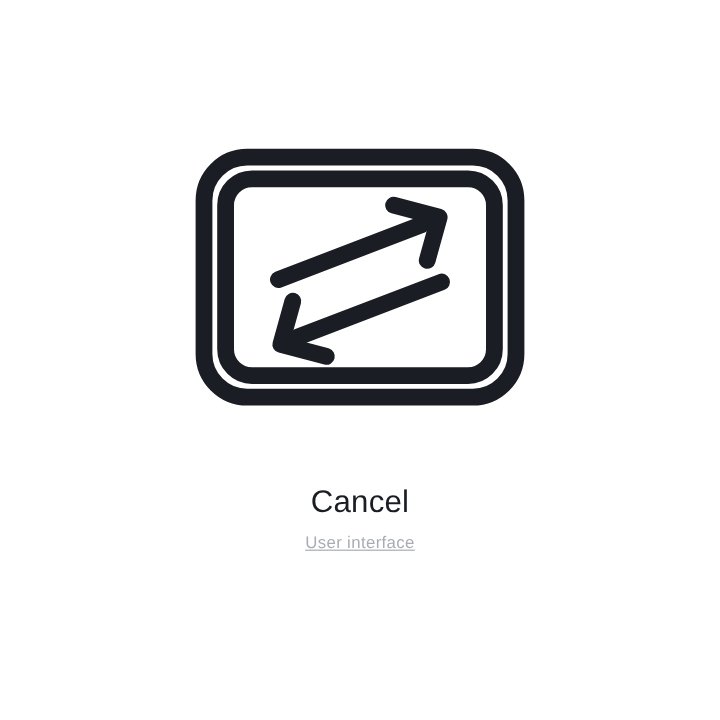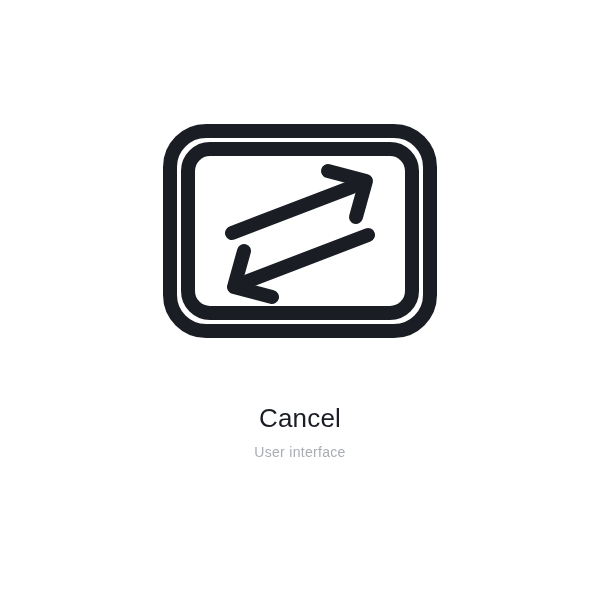--- a/index.html
+++ b/index.html
@@ -35,20 +35,21 @@
       color: #1a1e24;
       font-weight: 500;
       letter-spacing: 0.2px;
     }
     .subtitle {
       margin-top: 10px;
       font-size: 14px;
       color: #a9adb3;
       font-weight: 400;
       letter-spacing: 0.3px;
+      text-decoration: underline;
     }
   </style>
 </head>
 <body>
 
 <div class="icon-wrap">
   <svg viewBox="0 0 280 220" xmlns="http://www.w3.org/2000/svg">
     <g fill="none" stroke="#1a1e24" stroke-width="14" stroke-linecap="round" stroke-linejoin="round">
 
       <rect x="10" y="10" width="260" height="200" rx="36" ry="36"></rect>

